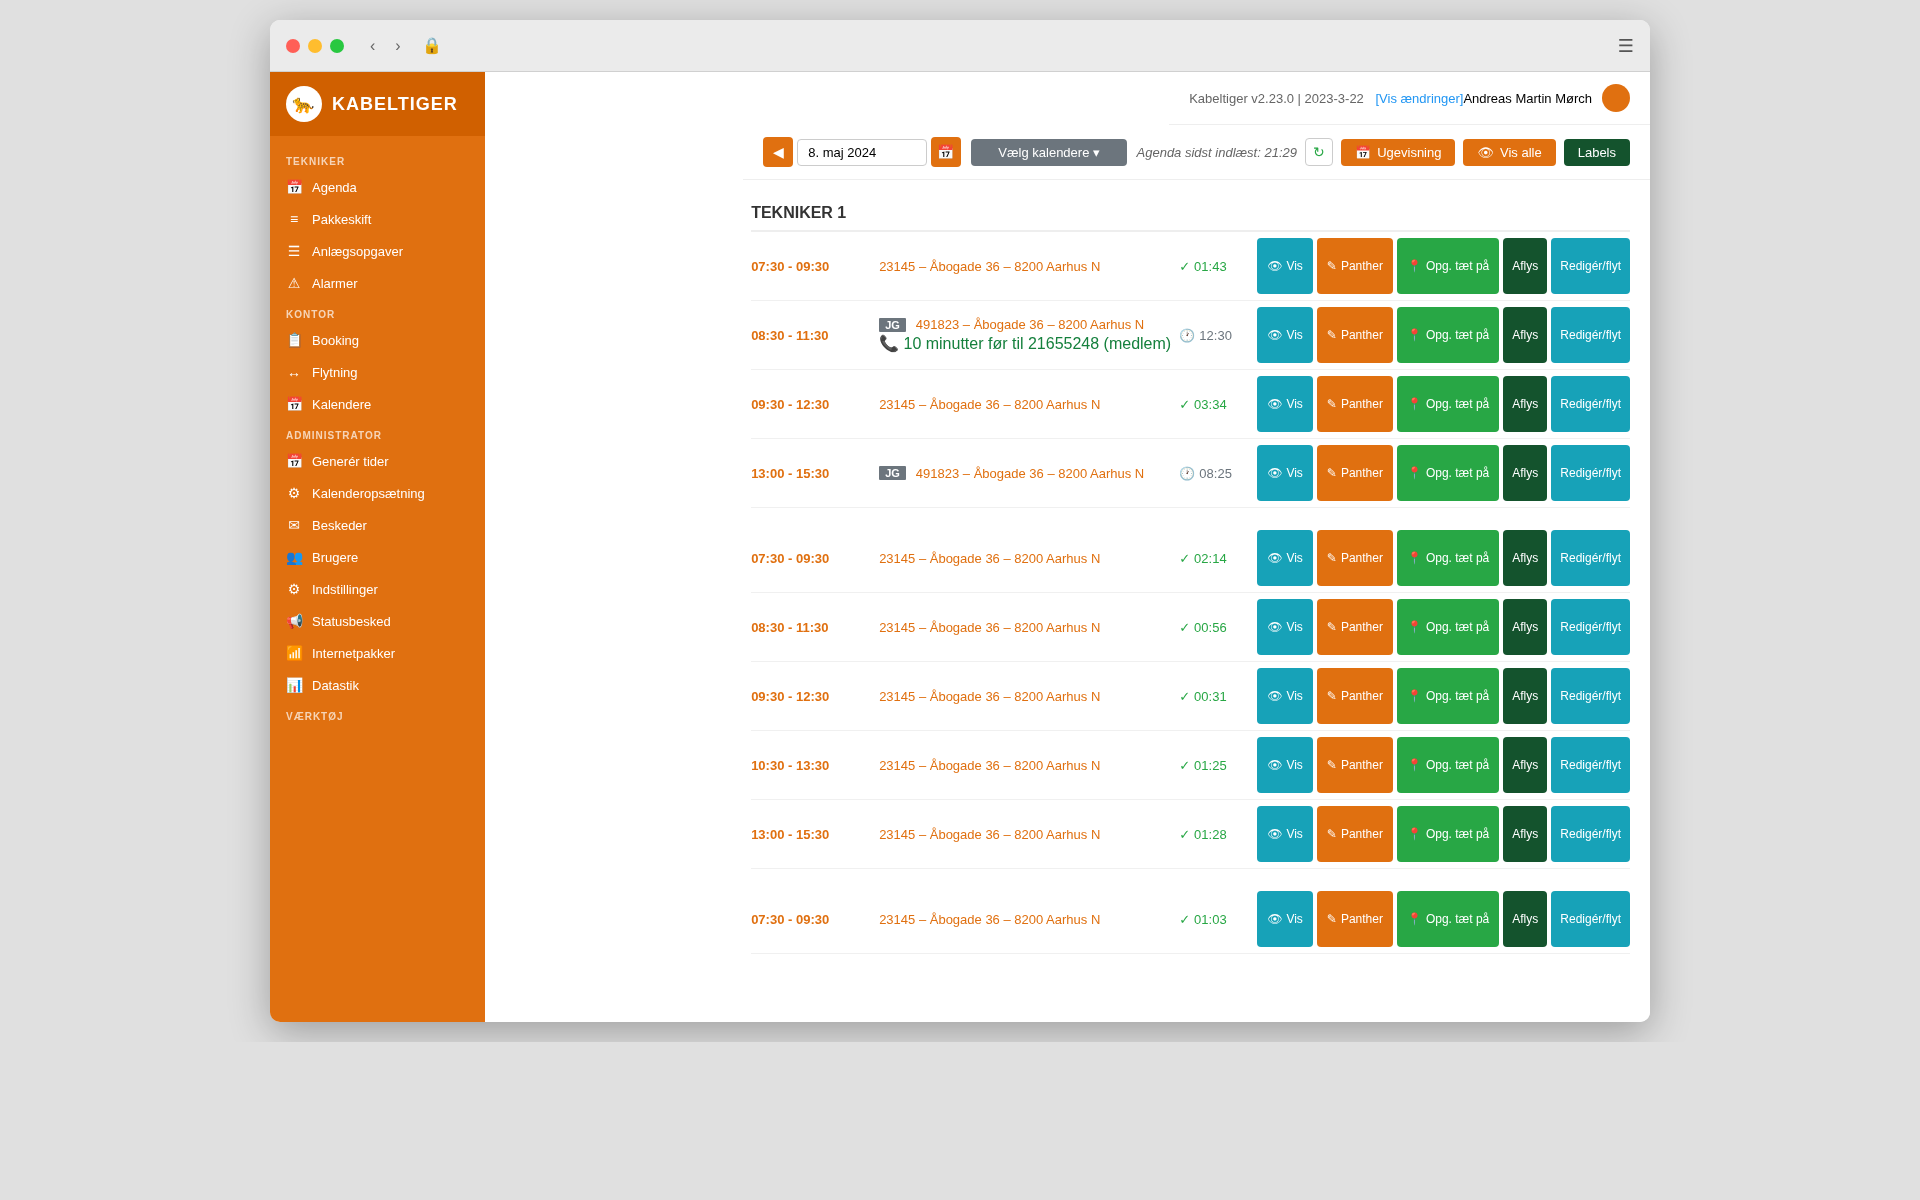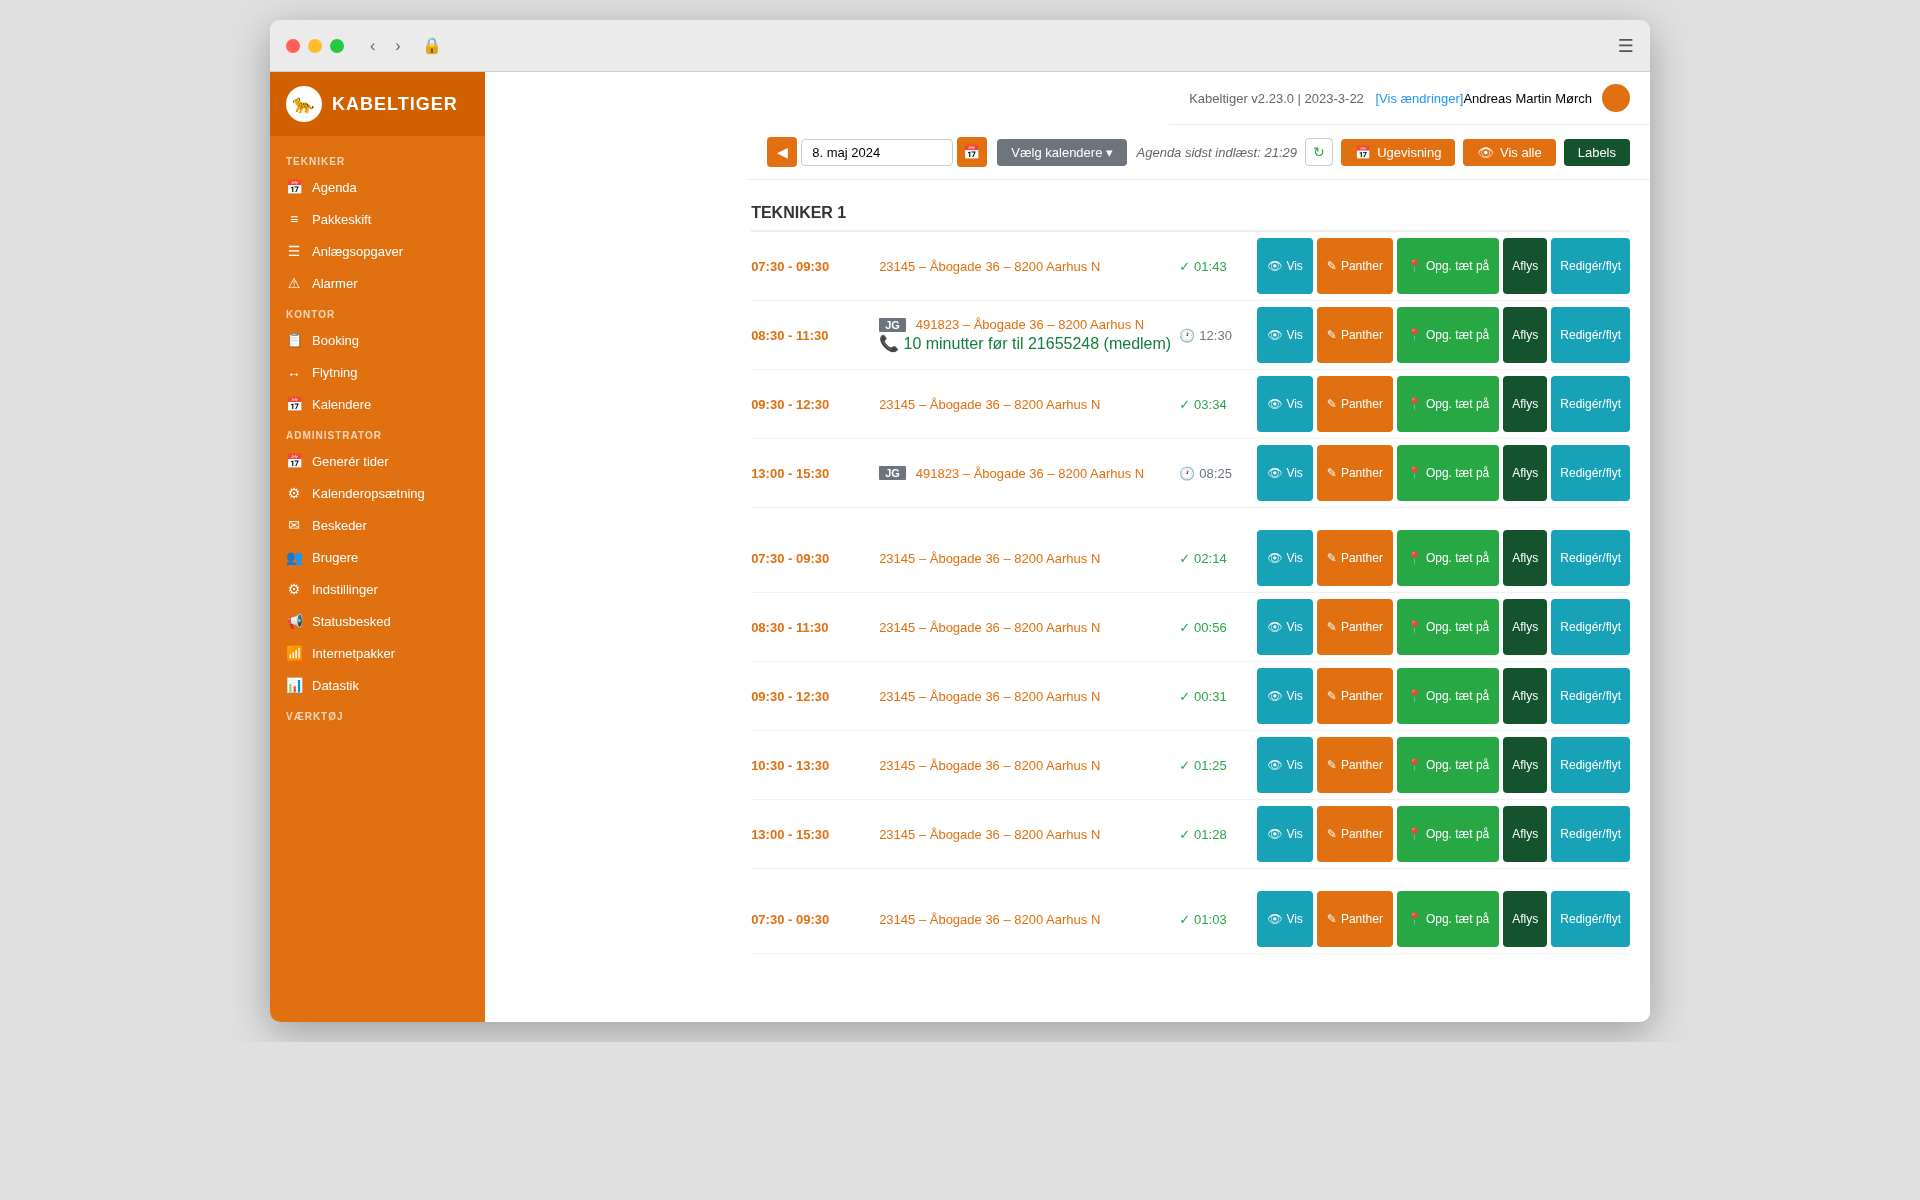--- a/index.html
+++ b/index.html
@@ -131,29 +131,29 @@
       color: white;
       cursor: pointer;
       display: flex; align-items: center; justify-content: center;
       font-size: 14px;
     }
     .date-input {
       border: 1px solid #ccc;
       border-radius: 4px;
       padding: 5px 10px;
       font-size: 13px;
-      width: 152px;
+      width: 130px;
     }
 
     .calendar-select-btn {
       background: #6c757d;
       color: white;
       border: none;
       border-radius: 4px;
-      padding: 6px 14px;
+      padding: 6px 27px;
       cursor: pointer;
       font-size: 13px;
     }
 
     .agenda-status {
       margin-left: auto;
       color: #666;
       font-style: italic;
       font-size: 13px;
       display: flex;

